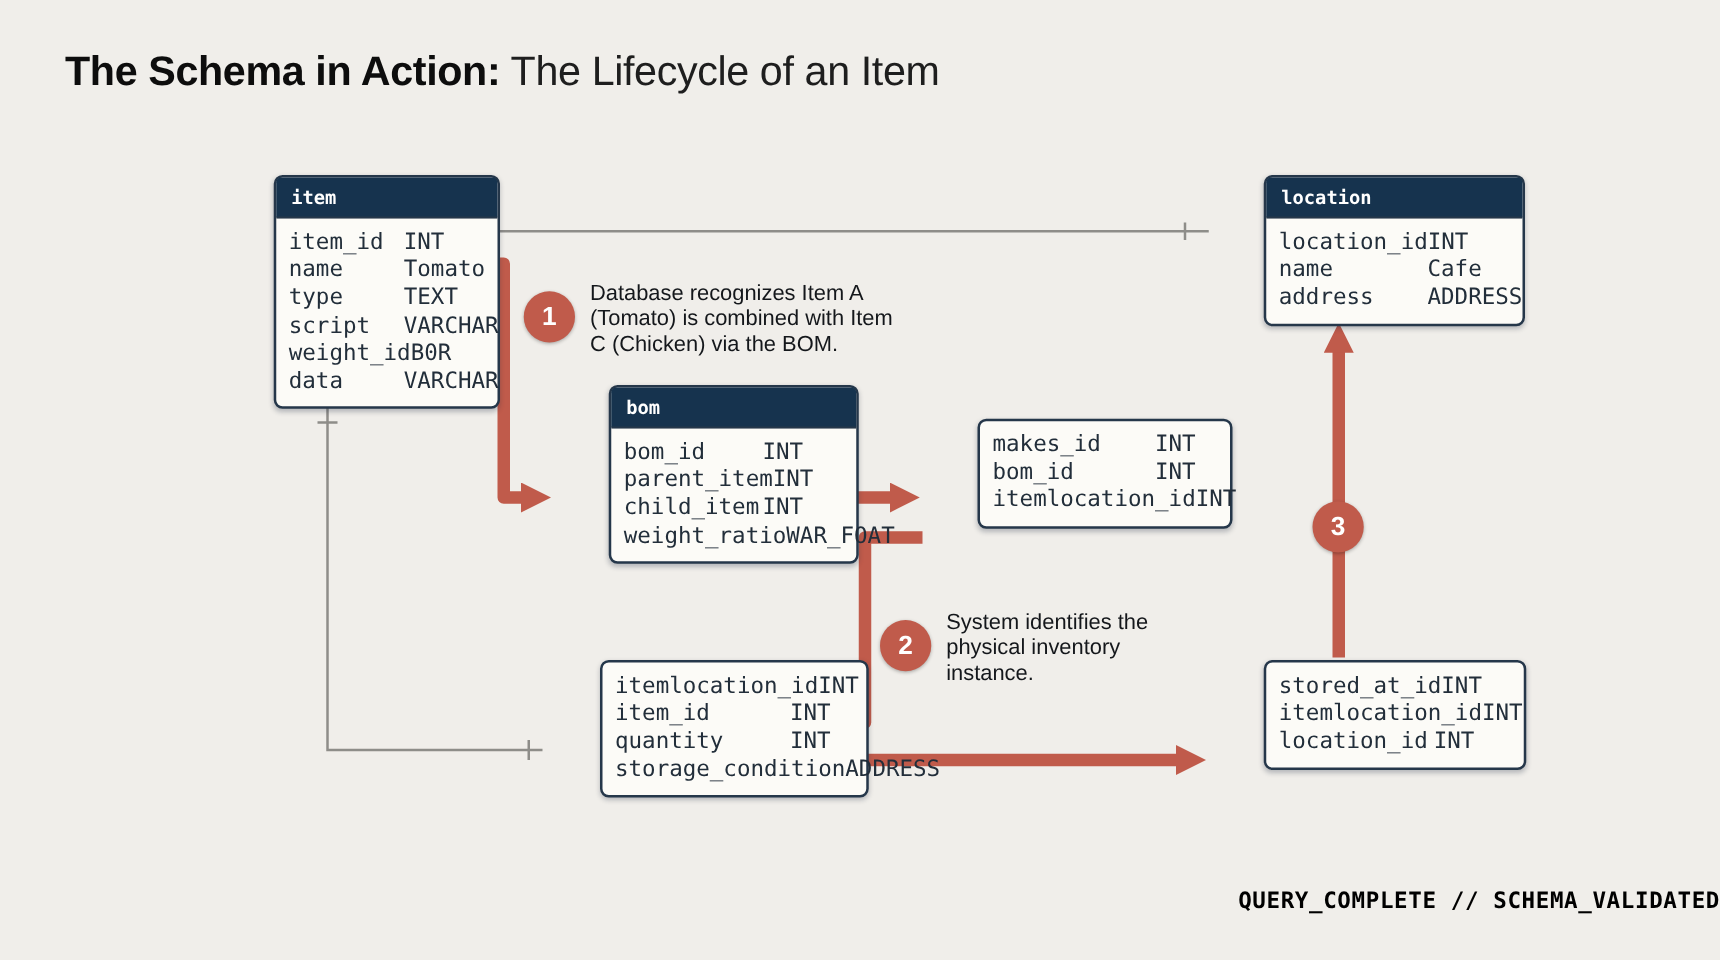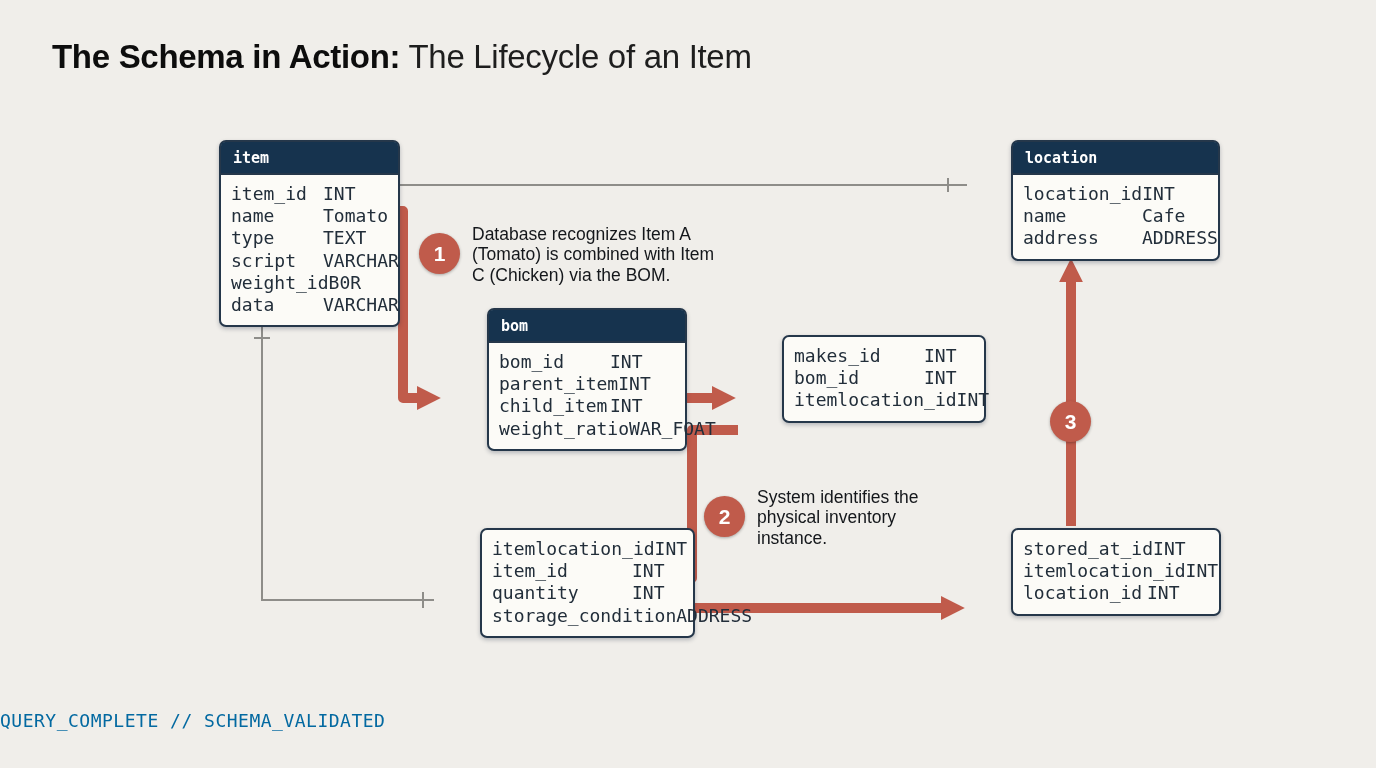--- a/index.html
+++ b/index.html
@@ -36,23 +36,23 @@
 
   .badge{
     position:absolute;z-index:4;width:41px;height:41px;border-radius:50%;
     background:#c05b4b;color:#fff;font-weight:700;font-size:21px;
     display:flex;align-items:center;justify-content:center;
     box-shadow:0 1px 3px rgba(0,0,0,.3);
   }
   .note{position:absolute;z-index:3;font-size:17.5px;line-height:1.17;color:#14171b}
 
   .footer{
-    position:absolute;left:0;right:0;top:710px;text-align:left;z-index:2;
+    position:absolute;left:0;right:0;top:710px;text-align:right;z-index:2;
     font-family:"DejaVu Sans Mono","Liberation Mono",monospace;
-    font-size:18px;color:#0369a1;letter-spacing:0.5px;
+    font-size:18px;color:#000000;letter-spacing:0.5px;font-weight:bold;
   }
 </style>
 </head>
 <body>
 
 <div class="stage">
 
   <div class="title">
     <span class="bold">The Schema in Action:</span><span class="reg"> The Lifecycle of an Item</span>
   </div>

